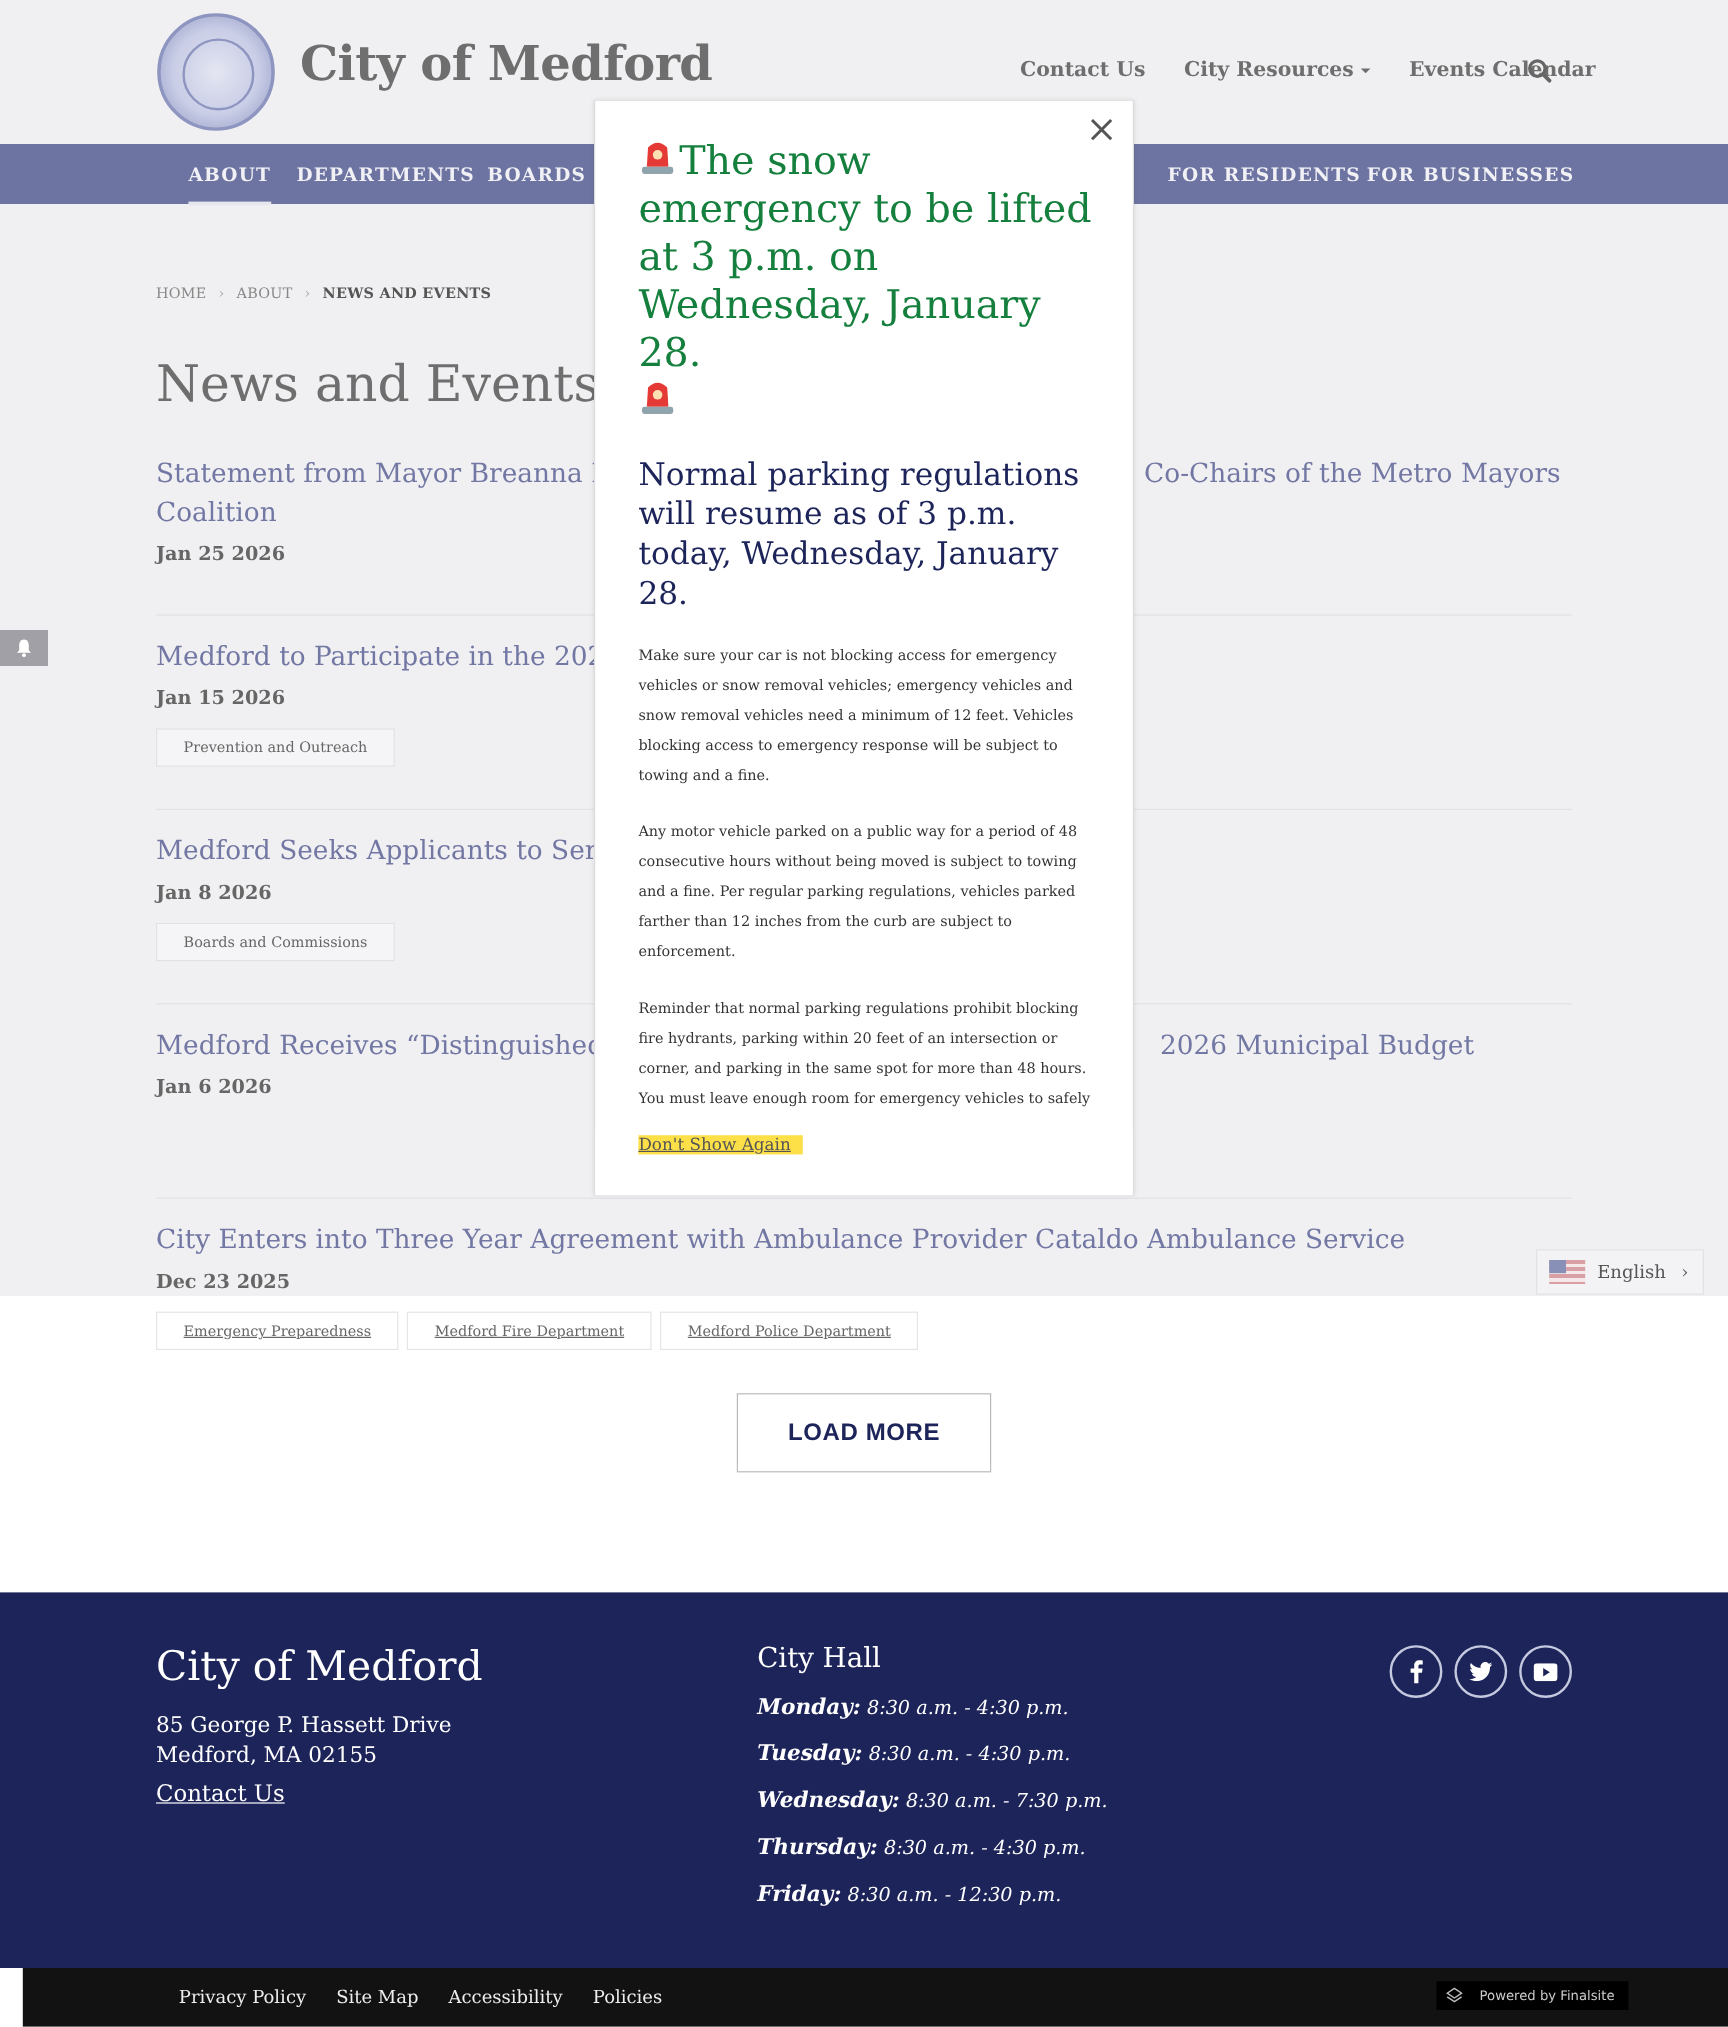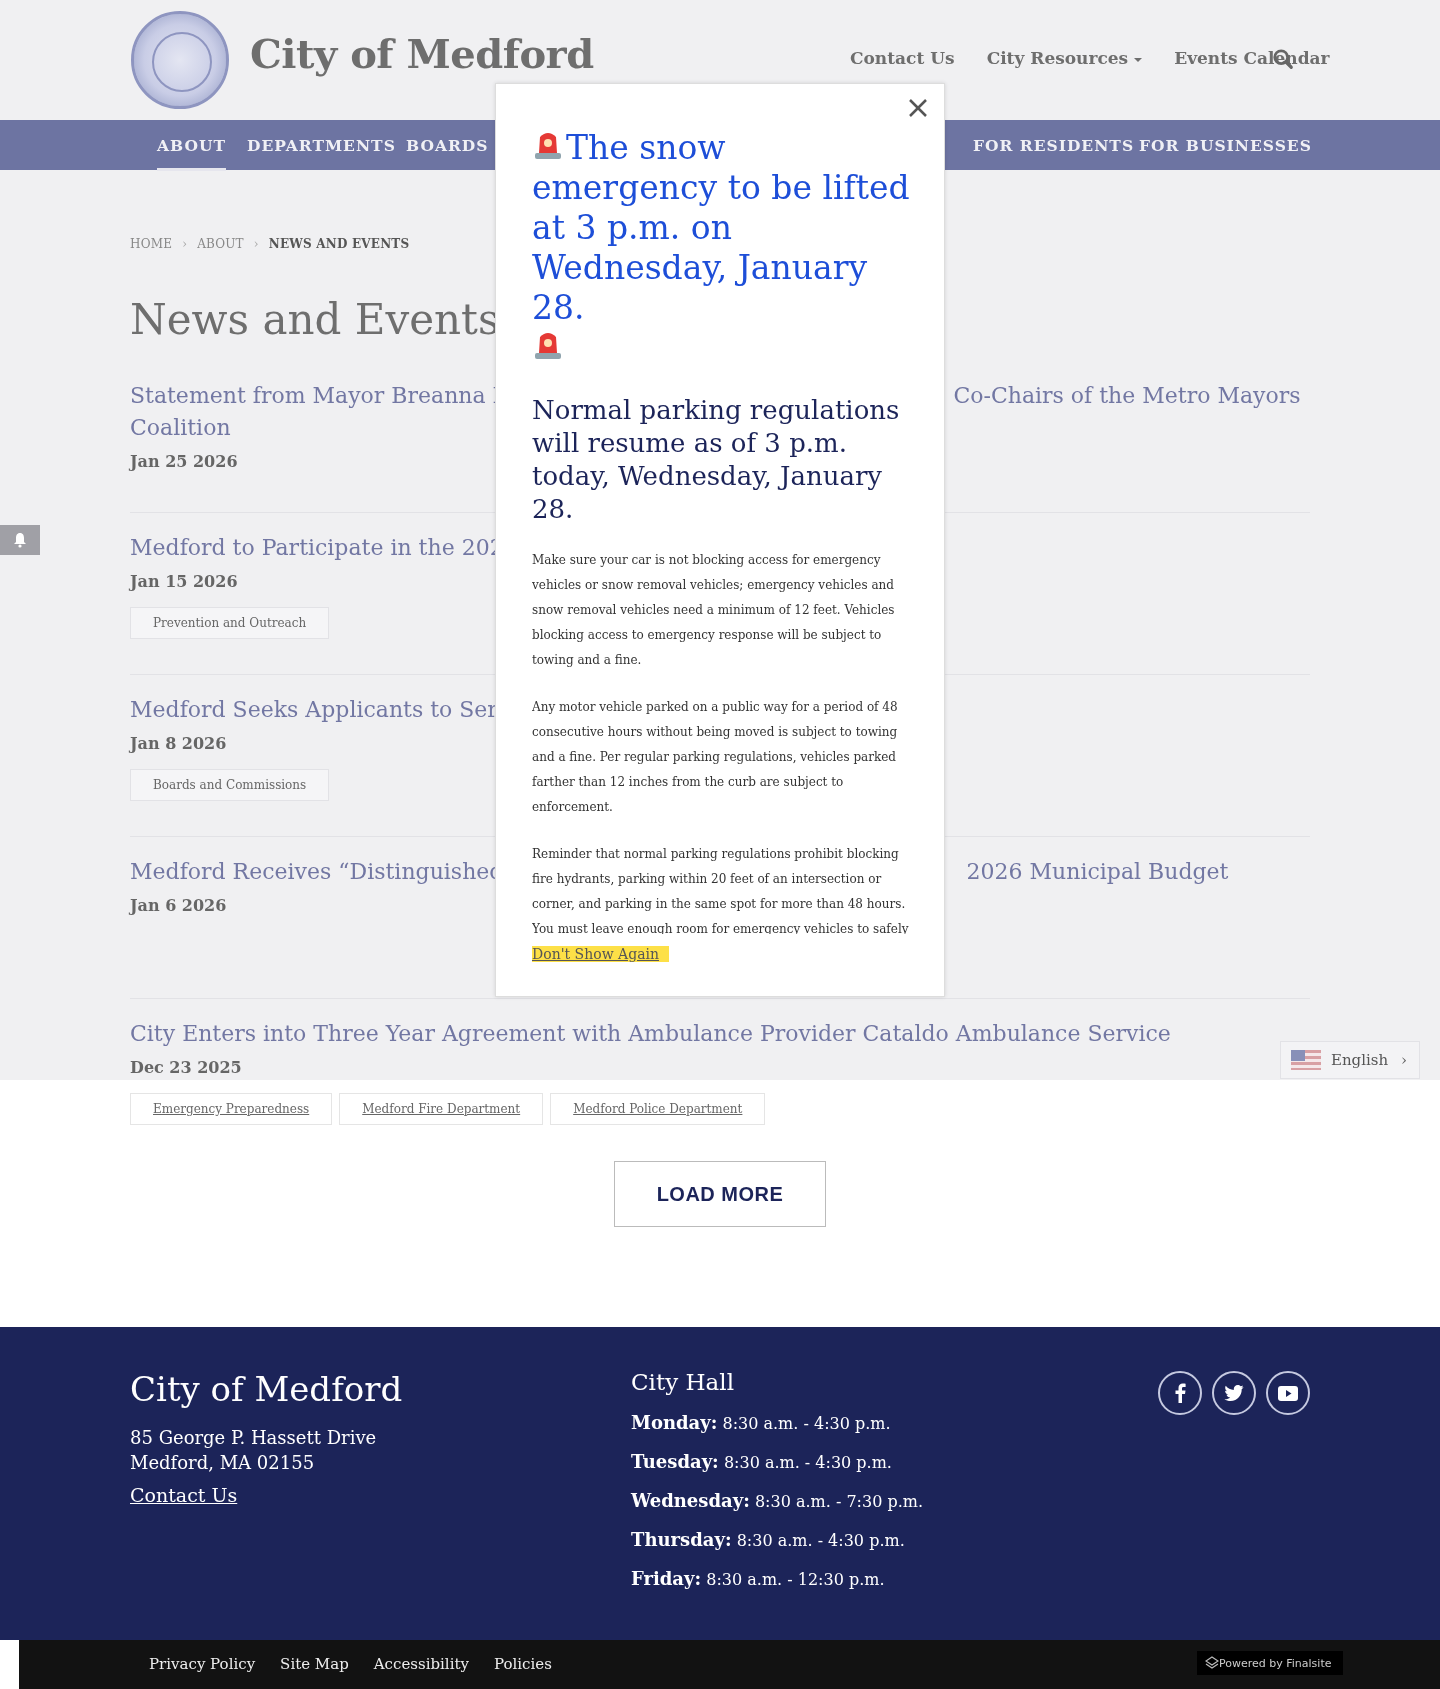--- a/index.html
+++ b/index.html
@@ -48,41 +48,41 @@
   
   .lang { position: absolute; left: 1280px; top: 1041px; width: 140px; height: 38px; background: #f3f3f5; border: 1px solid #e2e2e6; display: flex; align-items: center; padding-left: 10px; gap: 10px; font-size: 15px; color: #555; }
   .flag { width: 30px; height: 20px; position: relative; background: repeating-linear-gradient(to bottom, #d8a0a4 0 3px, #f5e8ea 3px 6px); }
   .flag::before { content: ""; position: absolute; left: 0; top: 0; width: 14px; height: 11px; background: #8890b8; }
   .lang .chev { margin-left: auto; margin-right: 12px; color: #666; }
 
   
   .modal { position: absolute; left: 495px; top: 83px; width: 450px; height: 914px; background: #fff; border: 1px solid #ddd; box-shadow: 0 0 4px rgba(0,0,0,0.12); overflow: hidden; }
   .modal .close { position: absolute; right: 14px; top: 12px; width: 24px; height: 24px; }
   .modal .content { position: absolute; left: 36px; top: 30px; width: 380px; height: 820px; overflow: hidden; }
-  .modal h2 { font-size: 33px; line-height: 40px; color: #1d4ed8; font-weight: normal; margin-top: 14px; }
+  .modal h2 { font-size: 33px; line-height: 40px; color: #15803d; font-weight: normal; }
   .siren { display: inline-block; width: 32px; height: 34px; vertical-align: -4px; position: relative; margin-right: 2px; }
   .modal h3 { font-size: 26px; line-height: 33px; color: #1c2459; font-weight: normal; margin-top: 26px; }
   .modal p { font-size: 12px; line-height: 25px; color: #333; margin-top: 22px; }
   .modal .fade { position: absolute; left: 0; right: 0; top: 858px; height: 60px; background: #fff; }
   .modal .dont-show { position: absolute; left: 36px; top: 862px; font-size: 14px; color: #555; text-decoration: underline; background: #fde047; padding-right: 10px; }
 
   
   .footer { position: absolute; left: 0; top: 1327px; width: 1440px; height: 313px; background: #1c2459; color: #fff; }
   .footer .f-title { position: absolute; left: 130px; top: 42px; font-size: 34px; }
   .footer .addr { position: absolute; left: 130px; top: 98px; font-size: 18px; line-height: 25px; }
   .footer .contact { position: absolute; left: 130px; top: 157px; font-size: 19px; text-decoration: underline; }
   .footer .hall-title { position: absolute; left: 631px; top: 42px; font-size: 23px; }
-  .footer .hours { position: absolute; left: 631px; top: 85px; font-size: 16px; }
+  .footer .hours { position: absolute; left: 631px; top: 85px; font-size: 16px; font-style: italic; }
   .footer .hours div { height: 39px; }
   .footer .hours b { font-size: 18px; }
   .social { position: absolute; top: 44px; width: 44px; height: 44px; border: 2px solid #c5c9e0; border-radius: 50%; display: flex; align-items: center; justify-content: center; }
 
   .bottom-bar { position: absolute; left: 0; top: 1640px; width: 1440px; height: 49px; background: #121212; margin-left: 19px; }
   .bottom-bar .links { position: absolute; left: 130px; top: 15px; display: flex; gap: 25px; font-size: 15px; color: #eee; }
-  .powered { position: absolute; left: 1178px; top: 11px; height: 24px; background: #000; padding: 0 12px 0 22px; display: flex; align-items: center; font-family: "DejaVu Sans", sans-serif; font-size: 11px; color: #ccc; }
+  .powered { position: absolute; left: 1178px; top: 11px; height: 24px; background: #000; padding: 0 12px 0 36px; display: flex; align-items: center; font-family: "DejaVu Sans", sans-serif; font-size: 11px; color: #ccc; }
   .powered svg { position: absolute; left: 8px; top: 5px; }
 </style>
 </head>
 <body>
 
 <div class="page-top"></div>
 
 <div class="header">
   <div class="seal"></div>
   <div class="site-title">City of Medford</div>

